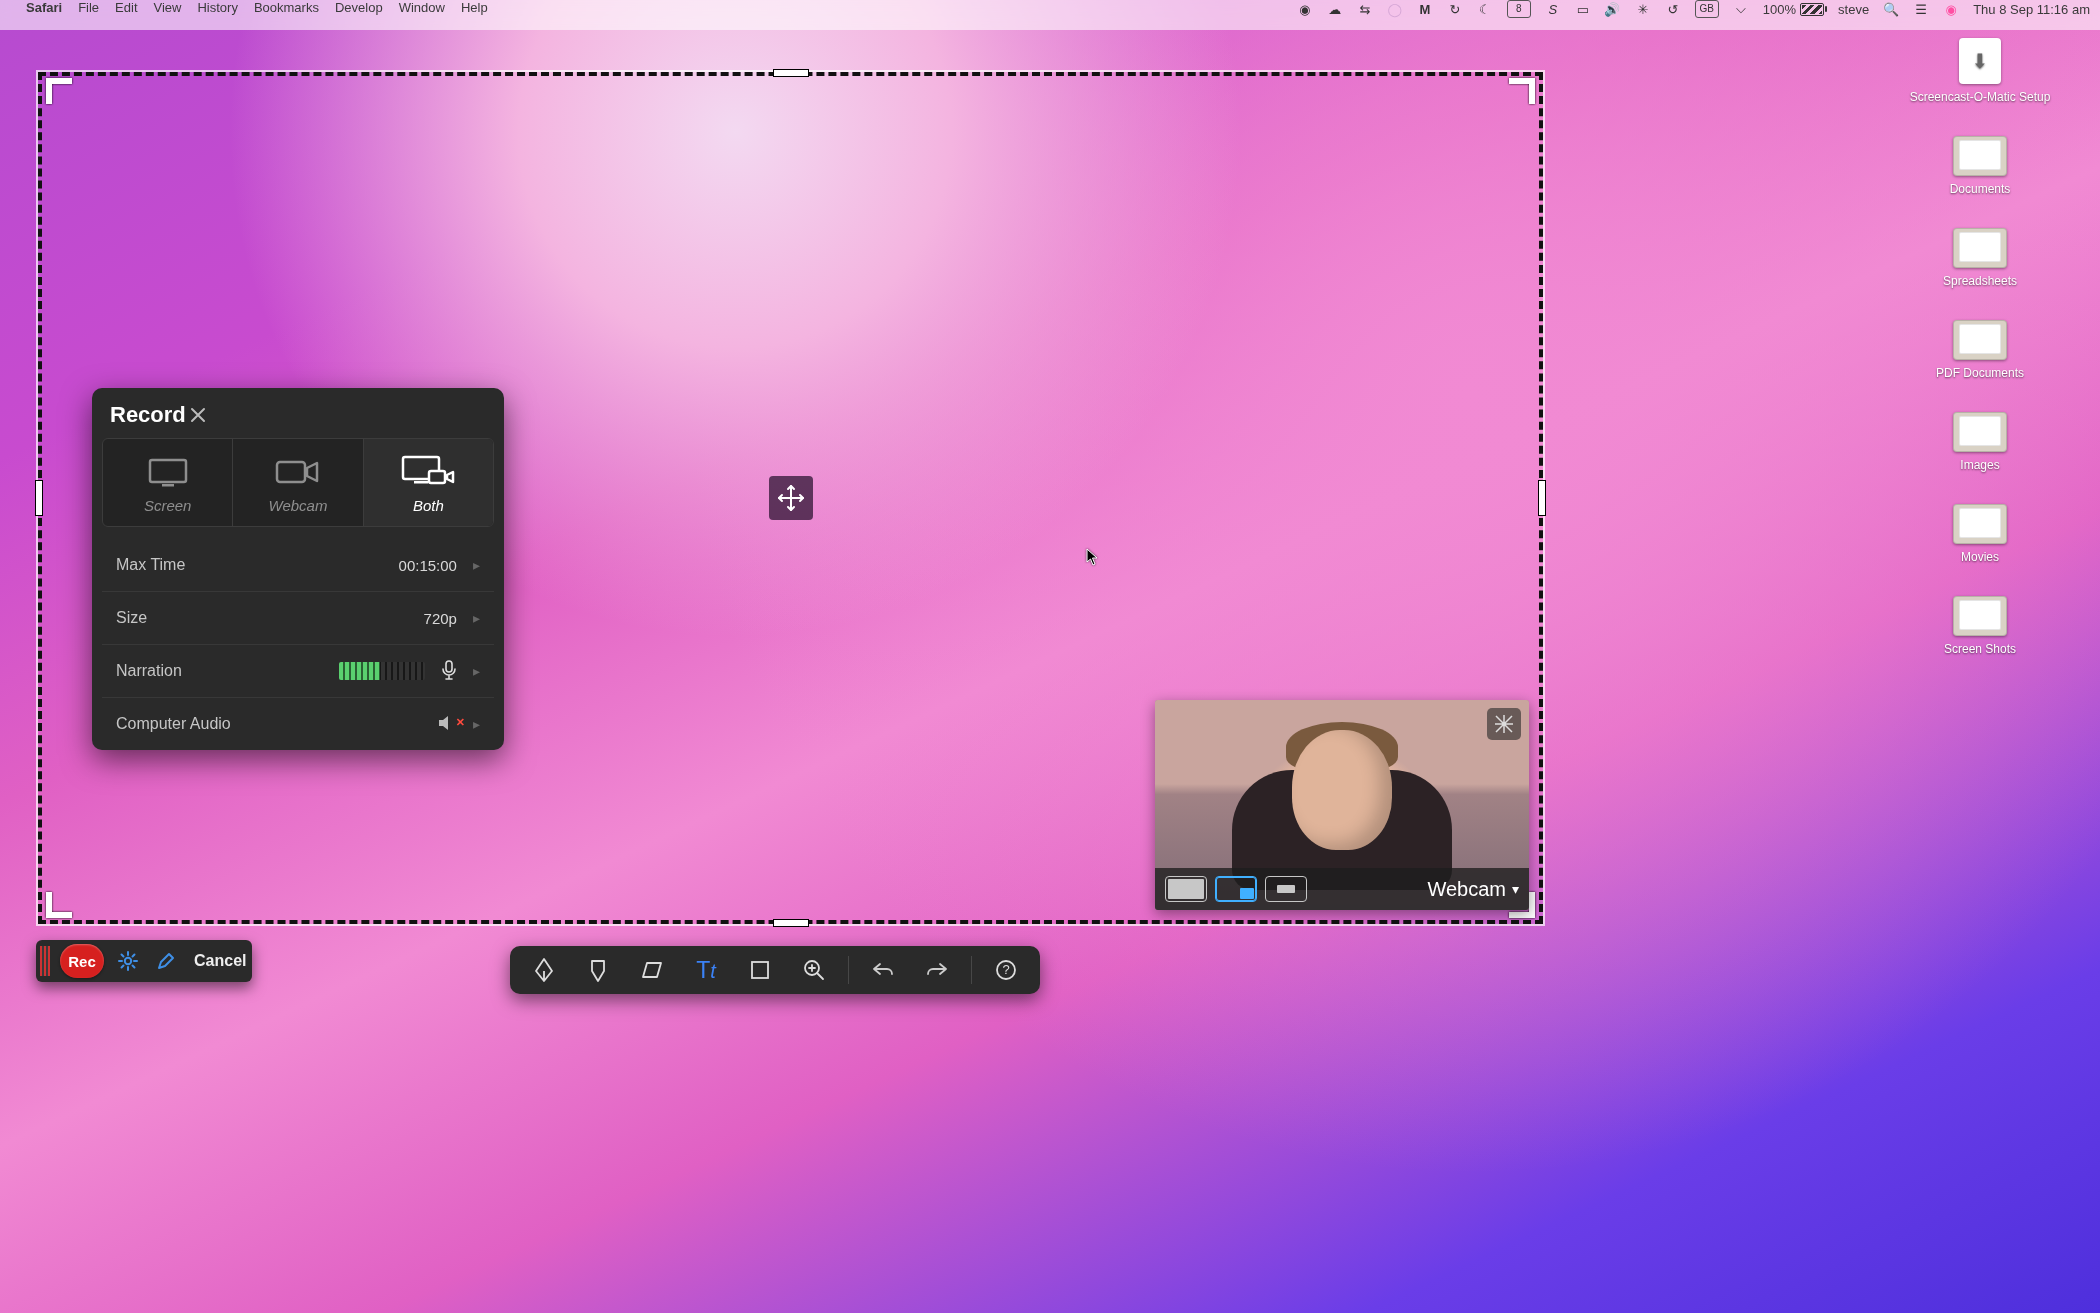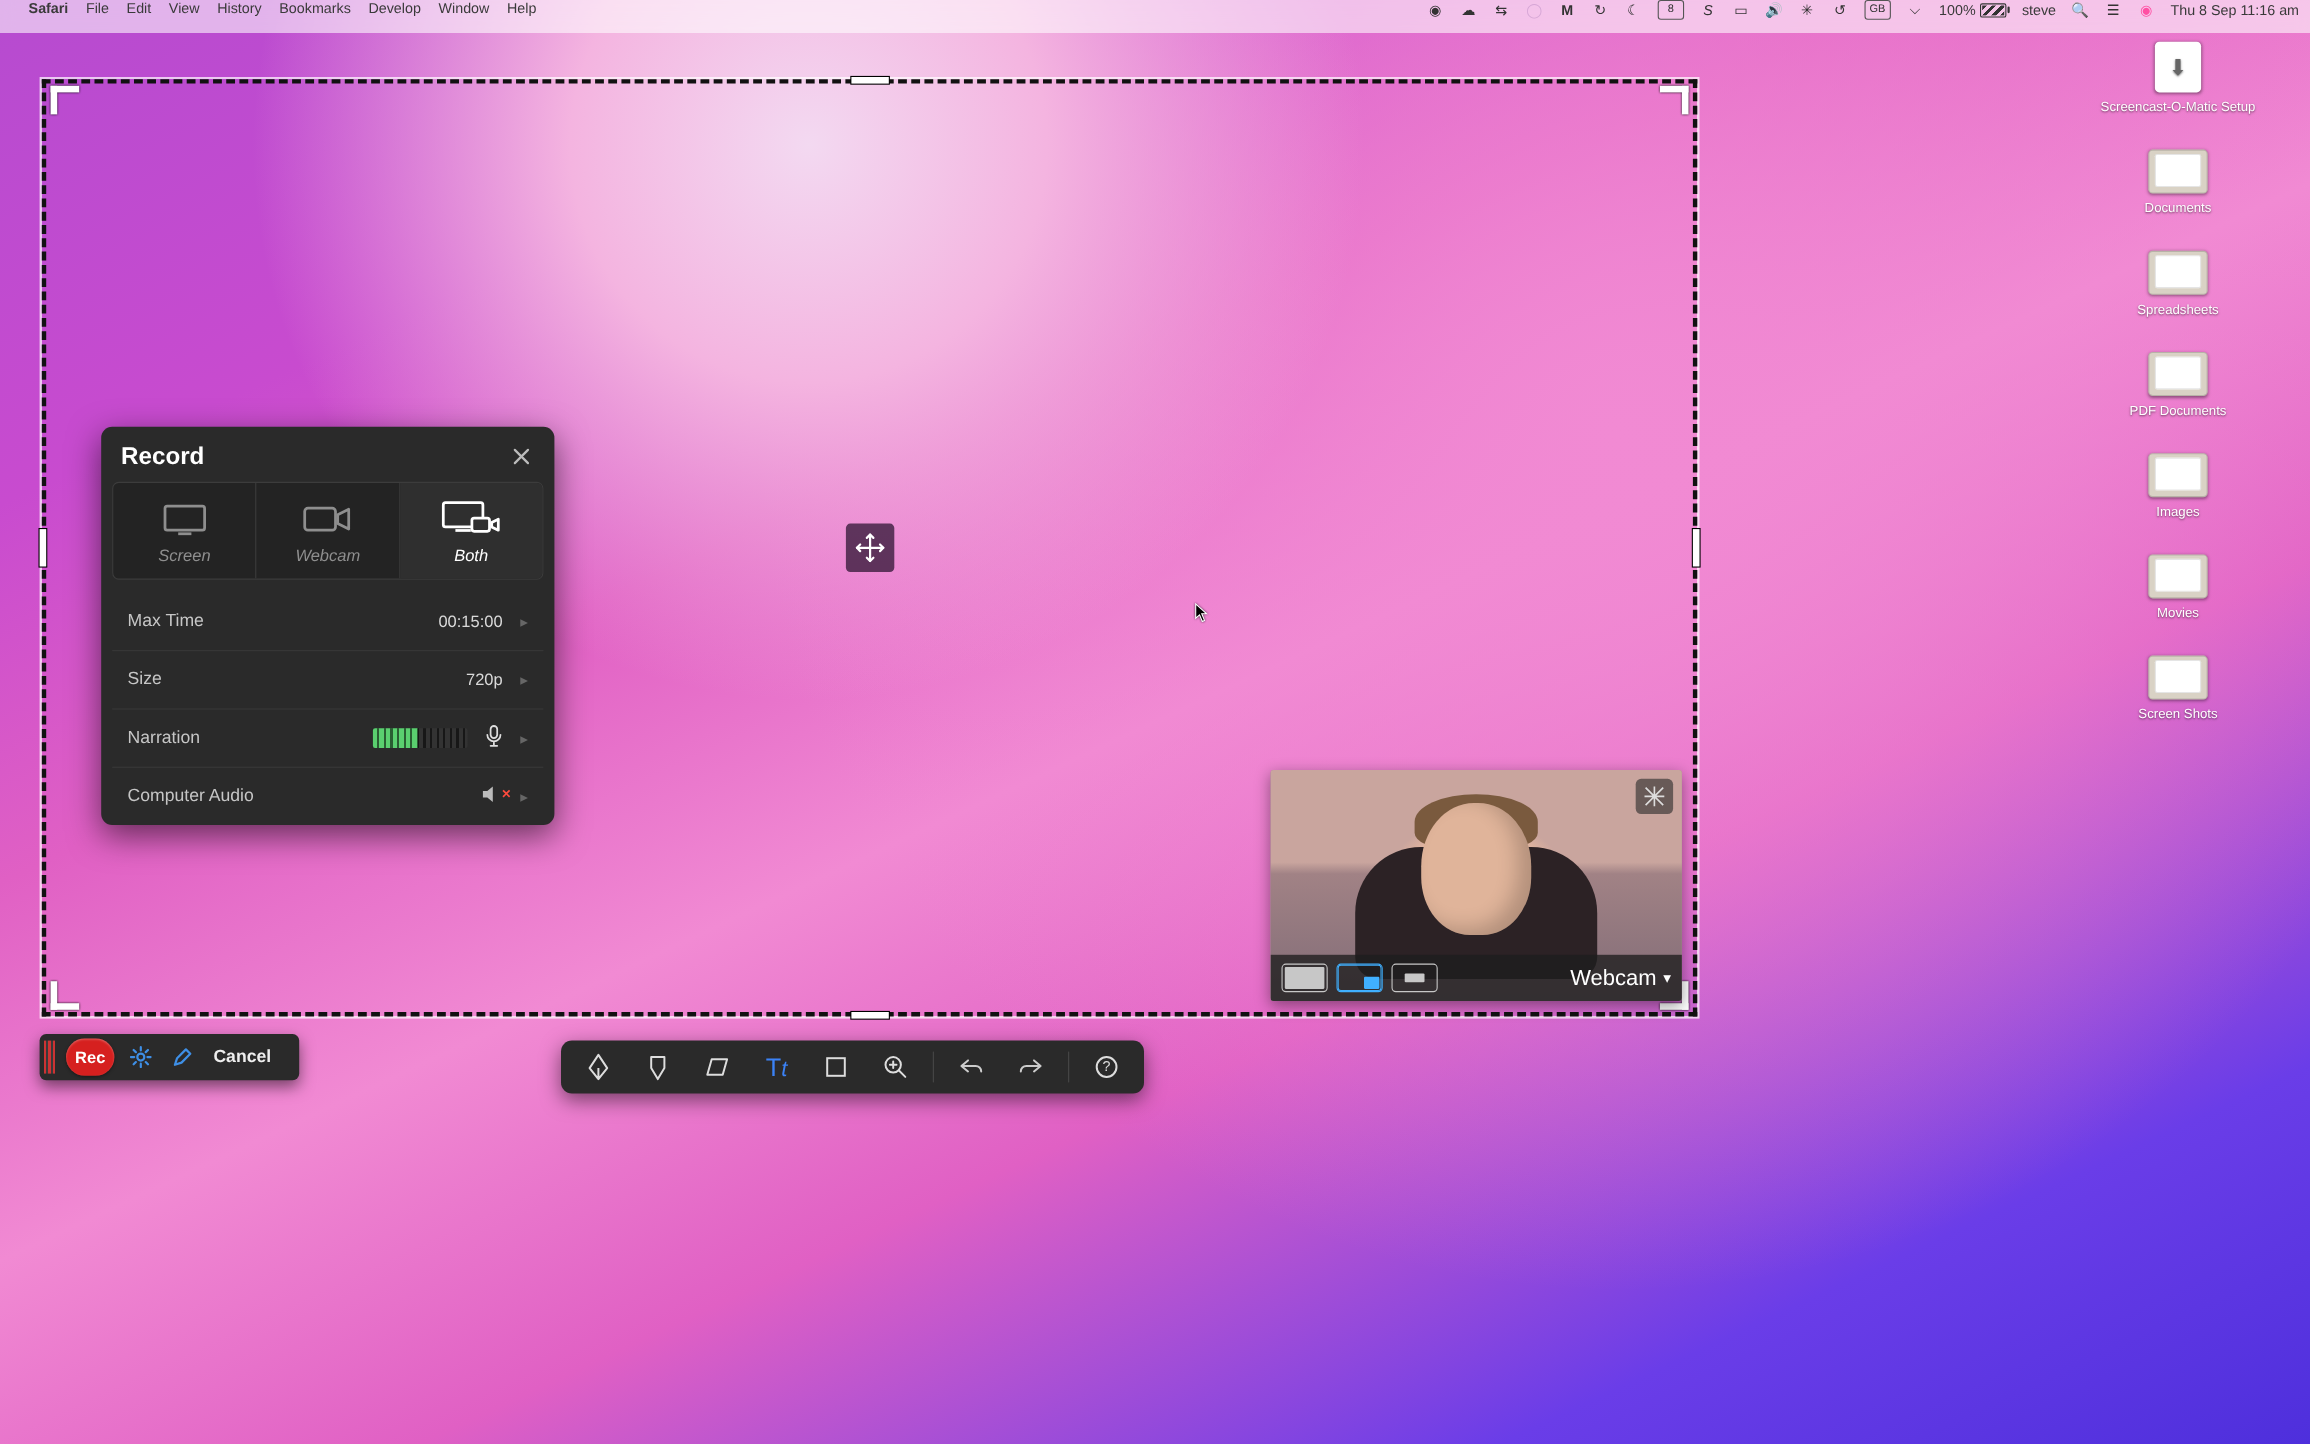--- a/index.html
+++ b/index.html
@@ -162,21 +162,21 @@
     background: #2a2a2a;
     border-radius: 10px;
     box-shadow: 0 10px 30px rgba(0,0,0,.55);
     color: #ddd;
     z-index: 40;
     overflow: hidden;
   }
   .rp-head {
     display: flex;
     align-items: center;
-    justify-content: space-between;
+    justify-content: flex-start;
     padding: 14px 18px 10px 18px;
     font-size: 22px;
     font-weight: 600;
     color: #fff;
   }
   .rp-close {
     width: 24px; height: 24px;
     display: flex; align-items: center; justify-content: center;
     color: #bbb; font-size: 18px; cursor: pointer;
   }
@@ -248,21 +248,21 @@
   .control-bar {
     position: absolute;
     left: 36px;
     top: 940px;
     height: 42px;
     background: #2a2a2a;
     border-radius: 6px;
     box-shadow: 0 6px 14px rgba(0,0,0,.5);
     display: flex;
     align-items: center;
-    padding: 0 22px 0 4px;
+    padding: 0 2px 0 4px;
     gap: 10px;
     z-index: 45;
   }
   .rec-btn {
     width: 44px; height: 34px;
     background: #d6201f;
     border-radius: 17px;
     color: #fff;
     font-weight: 700;
     font-size: 15px;

